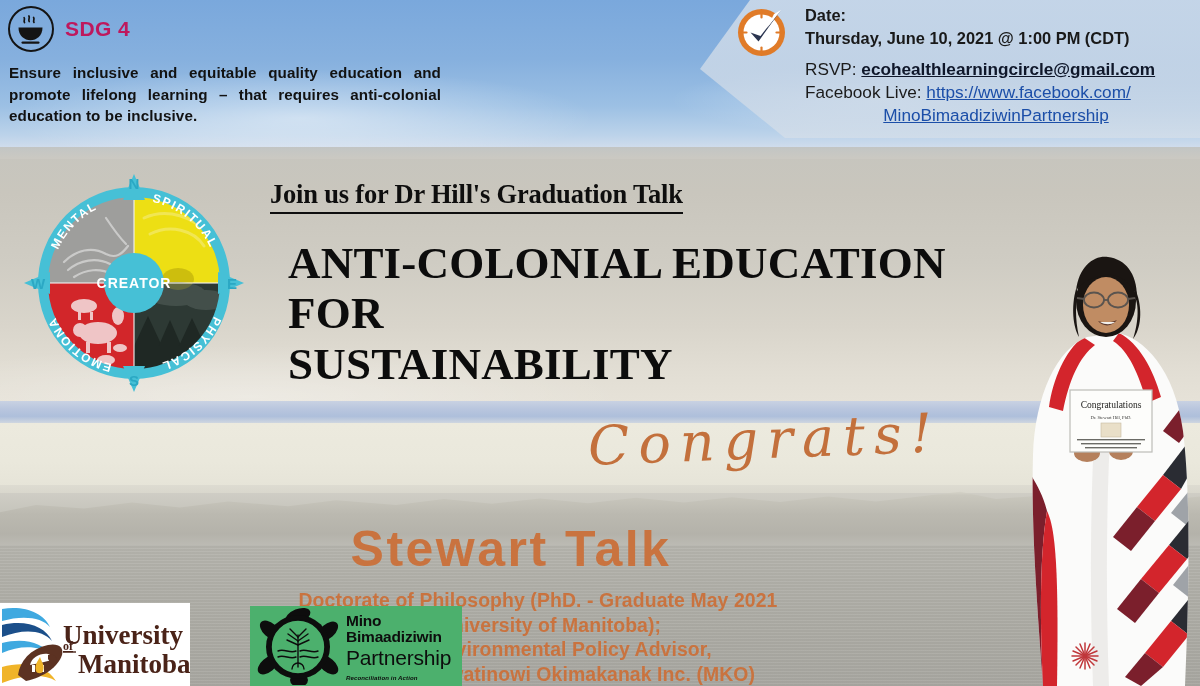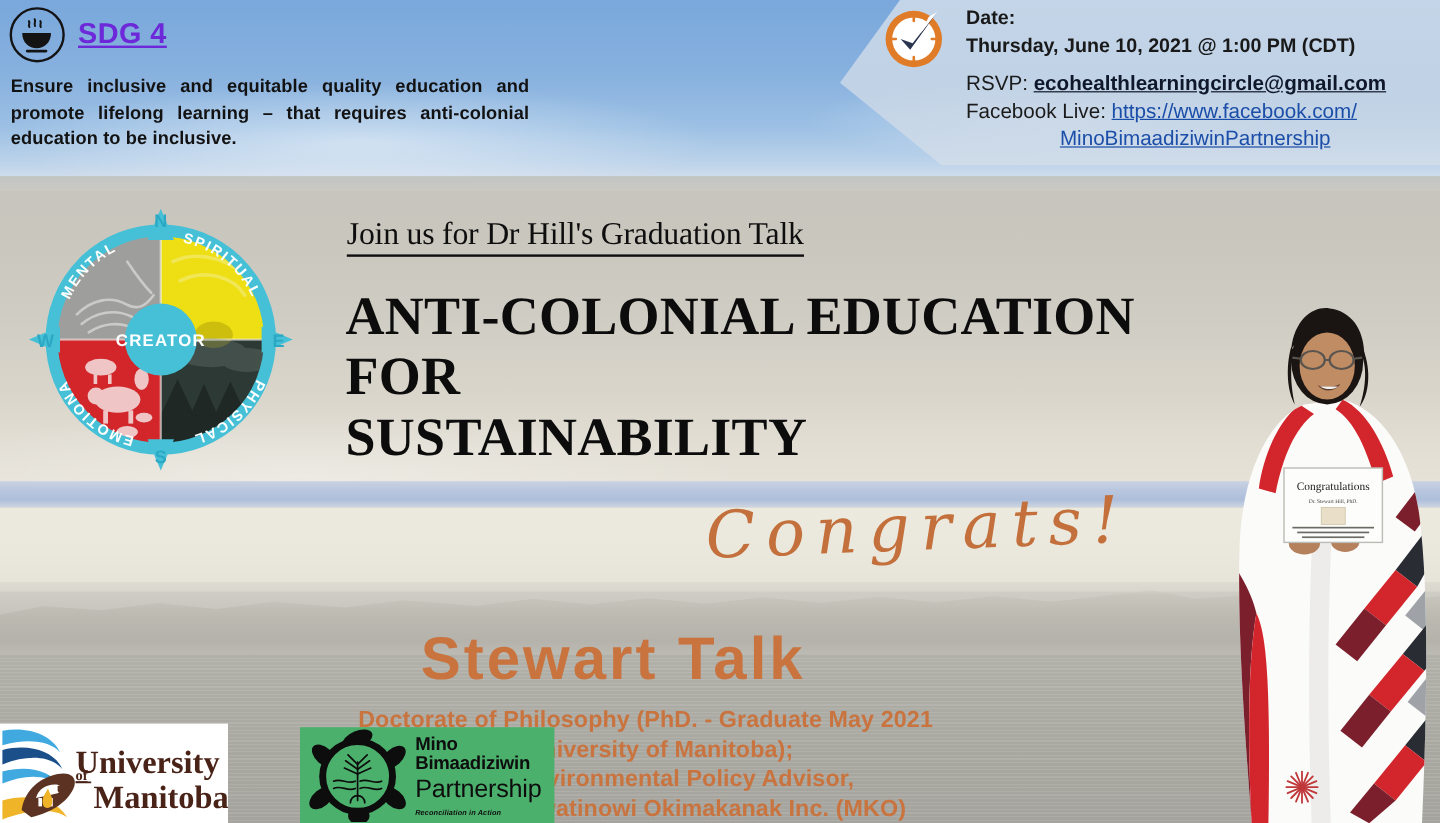--- a/index.html
+++ b/index.html
@@ -68,21 +68,21 @@
   
   .sdg-head {
     position: absolute; left: 8px; top: 6px;
     display: flex; align-items: center; gap: 11px;
   }
   .sdg-circle {
     width: 46px; height: 46px; border: 2.6px solid #141414; border-radius: 50%;
     position: relative; flex: none;
   }
   .sdg-label {
-    font-size: 24px; font-weight: bold; color: #6d28d9; letter-spacing: .4px; text-decoration: underline;
+    font-size: 21px; font-weight: bold; color: #be185d; letter-spacing: .4px;
   }
   .sdg-body {
     position: absolute; left: 9px; top: 62px; width: 432px;
     font-size: 15.2px; line-height: 1.42; color: #121212; font-weight: 600;
     text-align: justify; letter-spacing: .1px;
   }
 
   
   .date-banner {
     position: absolute; left: 700px; top: 0px; width: 500px; height: 138px;
@@ -102,23 +102,23 @@
   .lnk { color: #1b4ea8; text-decoration: underline; }
   .lnk-b { color: #0f172a; text-decoration: underline; font-weight: bold; }
   .fb-wrap { white-space: nowrap; }
   .fb-second { display: block; text-align: center; padding-right: 18px; }
 
   
   .wheel { position: absolute; left: 6px; top: 158px; width: 256px; height: 250px; }
 
   
   .join-line {
-    position: absolute; left: 289px; top: 179px;
+    position: absolute; left: 270px; top: 179px;
     font-family: "Liberation Serif", serif;
-    font-size: 26.5px; font-weight: normal; color: #0e0e0e;
+    font-size: 26.5px; font-weight: bold; color: #0e0e0e;
     letter-spacing: -.2px;
     border-bottom: 2.4px solid #0e0e0e; padding-bottom: 2px;
   }
   .main-title {
     position: absolute; left: 288px; top: 238px; width: 700px;
     font-family: "Liberation Serif", serif;
     font-size: 45px; line-height: 1.12; font-weight: bold;
     color: #0c0c0c; letter-spacing: .2px;
   }
 

